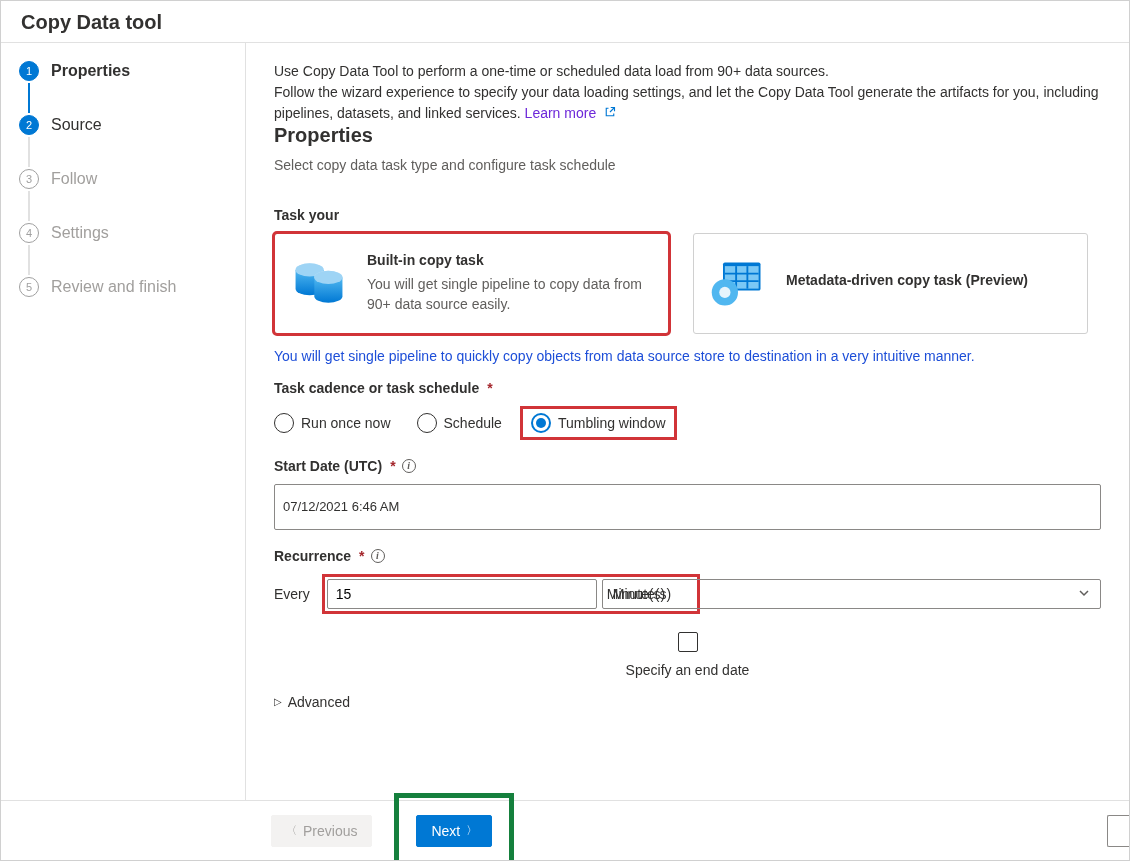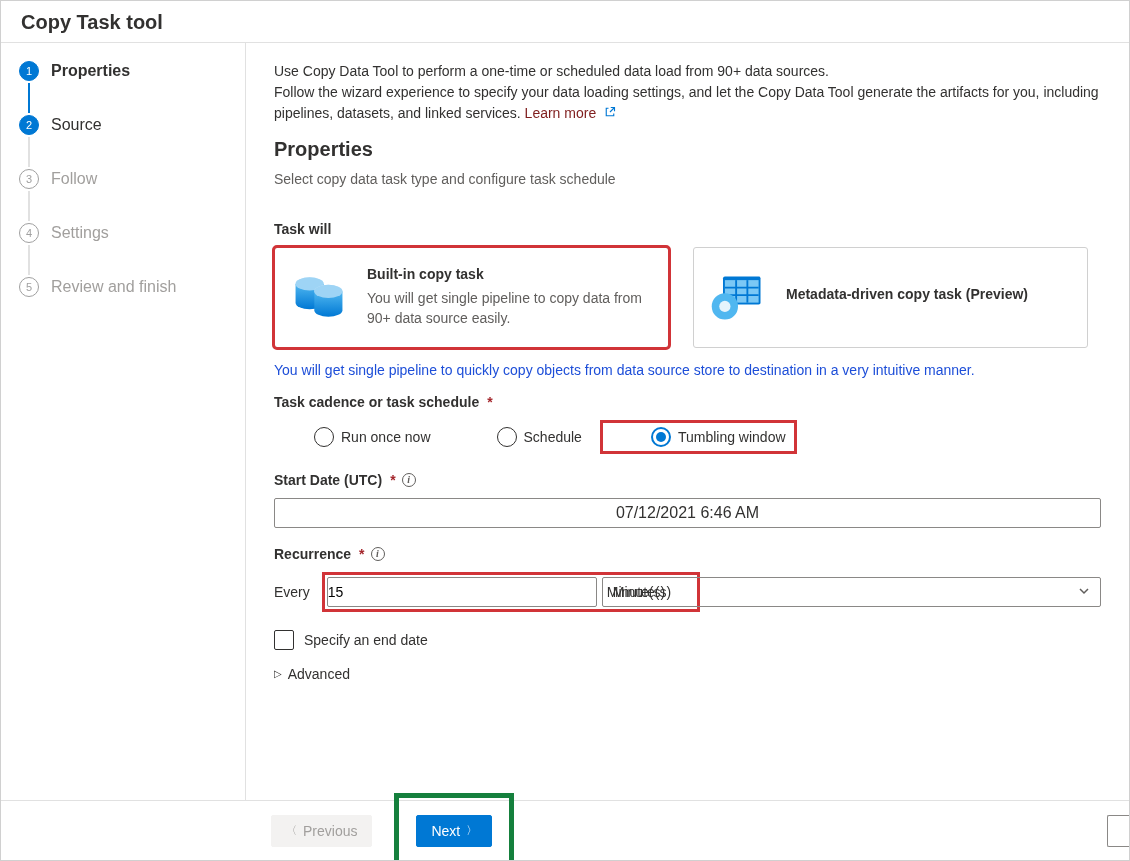--- a/index.html
+++ b/index.html
@@ -64,22 +64,22 @@
   }
   .step-label { font-size: 16px; color: #a19f9d; }
   .step-item.completed .step-label { color: #323130; font-weight: 600; }
   .step-item.active .step-label { color: #323130; }
   .content {
     flex: 1;
     padding: 18px 28px 10px 28px;
     overflow-y: auto;
     position: relative;
   }
-  .intro { line-height: 1.5; color: #323130; margin-bottom: 14px; }
-  .intro a { color: #7f1d1d; text-decoration: none; }
+  .intro { line-height: 1.5; color: #323130; }
+  .intro a { color: #6d28d9; text-decoration: none; }
   .ext-icon { font-size: 11px; margin-left: 4px; }
   .section-title { font-size: 20px; font-weight: 600; margin-bottom: 10px; }
   .section-sub { color: #605e5c; margin-bottom: 34px; }
   .field-label { font-weight: 600; margin-bottom: 10px; display: flex; align-items: center; gap: 6px; }
   .req { color: #a4262c; margin-left: 2px; }
   .info-icon {
     width: 14px; height: 14px; border-radius: 50%;
     border: 1px solid #605e5c; display: inline-flex;
     align-items: center; justify-content: center;
     font-size: 10px; color: #605e5c; cursor: help;
@@ -96,60 +96,59 @@
     cursor: pointer;
     align-items: center;
   }
   .card.selected {  }
   .card-icon { width: 60px; height: 60px; flex-shrink: 0; }
   .card-title { font-weight: 600; margin-bottom: 6px; }
   .card-desc { color: #605e5c; font-size: 14px; line-height: 1.45; }
   .hl-red { outline: 3px solid #d13438; outline-offset: -1px; }
   .note { margin-bottom: 16px; color: #1d4ed8; }
   .radio-row { display: flex; gap: 26px; align-items: center; margin-bottom: 18px; }
-  .radio-opt { display: flex; align-items: center; gap: 7px; cursor: pointer; margin-left: 40px; }
+  .radio-opt { display: flex; align-items: center; gap: 7px; cursor: pointer; }
   .radio-circle {
     width: 20px; height: 20px; border-radius: 50%;
     border: 1px solid #323130; display: flex;
     align-items: center; justify-content: center;
     background: #fff;
   }
   .radio-opt.selected .radio-circle { border: 2px solid #0078d4; }
   .radio-dot { width: 10px; height: 10px; border-radius: 50%; background: #0078d4; display: none; }
   .radio-opt.selected .radio-dot { display: block; }
   .hl-red-box { border: 3px solid #d13438; padding: 4px 8px; margin-left: -8px; }
   .text-input {
     width: 100%;
-    height: 30px;
+    height: 46px;
     border: 1px solid #8a8886;
     border-radius: 2px;
     padding: 4px 8px;
     font-family: inherit;
-    font-size: 16px;
+    font-size: 13px;
     color: #323130;
-    text-align: center;
   }
   .row { margin-bottom: 18px; }
   .recur-row { display: flex; align-items: center; gap: 10px; }
   .recur-label { margin-right: 2px; }
   .num-input {
     width: 270px; height: 30px;
     border: 1px solid #8a8886; border-radius: 2px;
-    padding: 4px 0; font-family: inherit; font-size: 14px;
+    padding: 4px 8px; font-family: inherit; font-size: 14px;
   }
   .select-wrap {
     flex: 1; height: 30px;
     border: 1px solid #8a8886; border-radius: 2px;
     padding: 4px 10px; display: flex;
     align-items: center; justify-content: space-between;
     cursor: pointer;
     min-width: 0;
   }
   .chev { color: #605e5c; }
-  .checkbox-row { display: flex; align-items: center; gap: 10px; margin-bottom: 16px; }
+  .checkbox-row { display: flex; align-items: center; gap: 10px; margin-bottom: 16px; flex-direction: column; }
   .checkbox-box {
     width: 20px; height: 20px; border: 1px solid #323130;
     border-radius: 2px; cursor: pointer;
   }
   .expando { display: flex; align-items: center; gap: 6px; cursor: pointer; font-weight: 400; }
   .tri { font-size: 10px; }
   .hl-num-wrap { display: inline-flex; border: 3px solid #d13438; padding: 2px 2px; gap: 10px; align-items: center;}
   .footer {
     border-top: 1px solid #e1e1e1;
     height: 60px;
@@ -182,21 +181,21 @@
     border-right: none; border-radius: 2px 0 0 2px;
     display: flex; align-items: center; justify-content: center; cursor: pointer;
   }
 </style>
 </head>
 <body>
 
 <div class="window">
 
   <div class="header">
-    <h1>Copy Task tool</h1>
+    <h1>Copy Data tool</h1>
   </div>
 
   <div class="body">
 
     <nav class="sidebar">
       <ul class="step-list">
         <li class="step-item completed">
           <span class="step-circle">1</span>
           <span class="step-label">Properties</span>
           <span class="line"></span>
@@ -234,21 +233,21 @@
             <svg width="12" height="12" viewBox="0 0 16 16">
                 <path fill="none" stroke="#0078d4" stroke-width="1.5" d="M6 3H3v10h10v-3M8 8l6-6M9 2h5v5"></path>
               </svg>
           </span>
         </a>
       </div>
 
       <h2 class="section-title">Properties</h2>
       <div class="section-sub">Select copy data task type and configure task schedule</div>
 
-      <div class="field-label">Task will</div>
+      <div class="field-label">Task your</div>
 
       <div class="cards">
         <div class="card selected hl-red">
           <span class="card-icon">
             <svg viewBox="0 0 64 64" width="60" height="60">
               <defs>
                   <linearGradient id="g1" x1="0" y1="0" x2="0" y2="1">
                     <stop offset="0" stop-color="#50b7f0"></stop>
                     <stop offset="1" stop-color="#0078d4"></stop>
                   </linearGradient>

